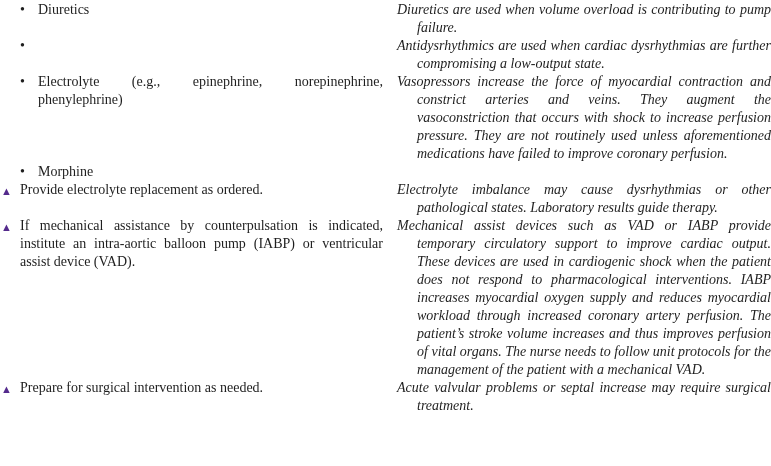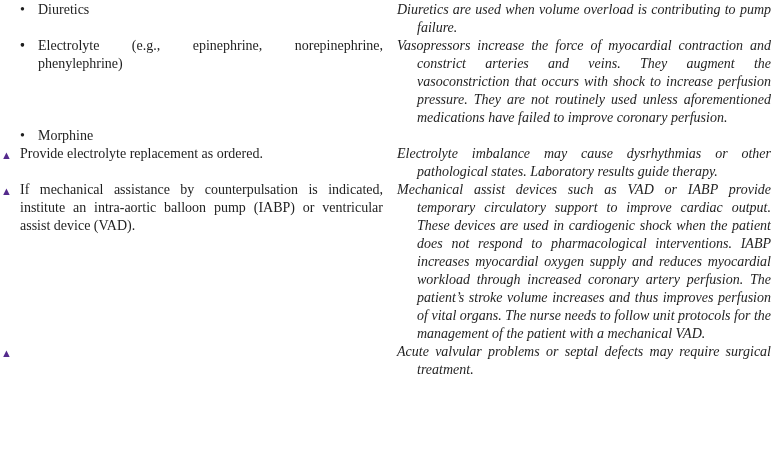--- a/index.html
+++ b/index.html
@@ -78,20 +78,23 @@
     <div class="cell right">
       <span>Diuretics are used when volume overload is contributing to pump failure.</span>
     </div>
   </div>
 
   <div class="row bullet">
     <div class="cell left">
       <span class="marker">•</span>
     </div>
     <div class="cell gap"></div>
+    <div class="cell right">
+      <span>Antidysrhythmics are used when cardiac dysrhythmias are further compromising a low-output state.</span>
+    </div>
   </div>
 
   <div class="row bullet">
     <div class="cell left">
       <span class="marker">•</span>
       <span class="itext">Electrolyte (e.g., epinephrine, norepinephrine, phenylephrine)</span>
     </div>
     <div class="cell gap"></div>
     <div class="cell right">
       <span>Vasopressors increase the force of myocardial contraction and constrict arteries and veins. They augment the vasoconstriction that occurs with shock to increase perfusion pressure. They are not routinely used unless aforementioned medications have failed to improve coronary perfusion.</span>
@@ -124,19 +127,20 @@
     </div>
     <div class="cell gap"></div>
     <div class="cell right">
       <span>Mechanical assist devices such as VAD or IABP provide temporary circulatory support to improve cardiac output. These devices are used in cardiogenic shock when the patient does not respond to pharmacological interventions. IABP increases myocardial oxygen supply and reduces myocardial workload through increased coronary artery perfusion. The patient’s stroke volume increases and thus improves perfusion of vital organs. The nurse needs to follow unit protocols for the management of the patient with a mechanical VAD.</span>
     </div>
   </div>
 
   <div class="row triangle">
     <div class="cell left">
       <span class="marker">▲</span>
+      <span class="itext">Prepare for surgical intervention as needed.</span>
     </div>
     <div class="cell gap"></div>
     <div class="cell right">
-      <span>Acute valvular problems or septal defects may require surgical treatment.</span>
+      <span>Acute valvular problems or septal increase may require surgical treatment.</span>
     </div>
   </div>
 </div>
 
 </body></html>

